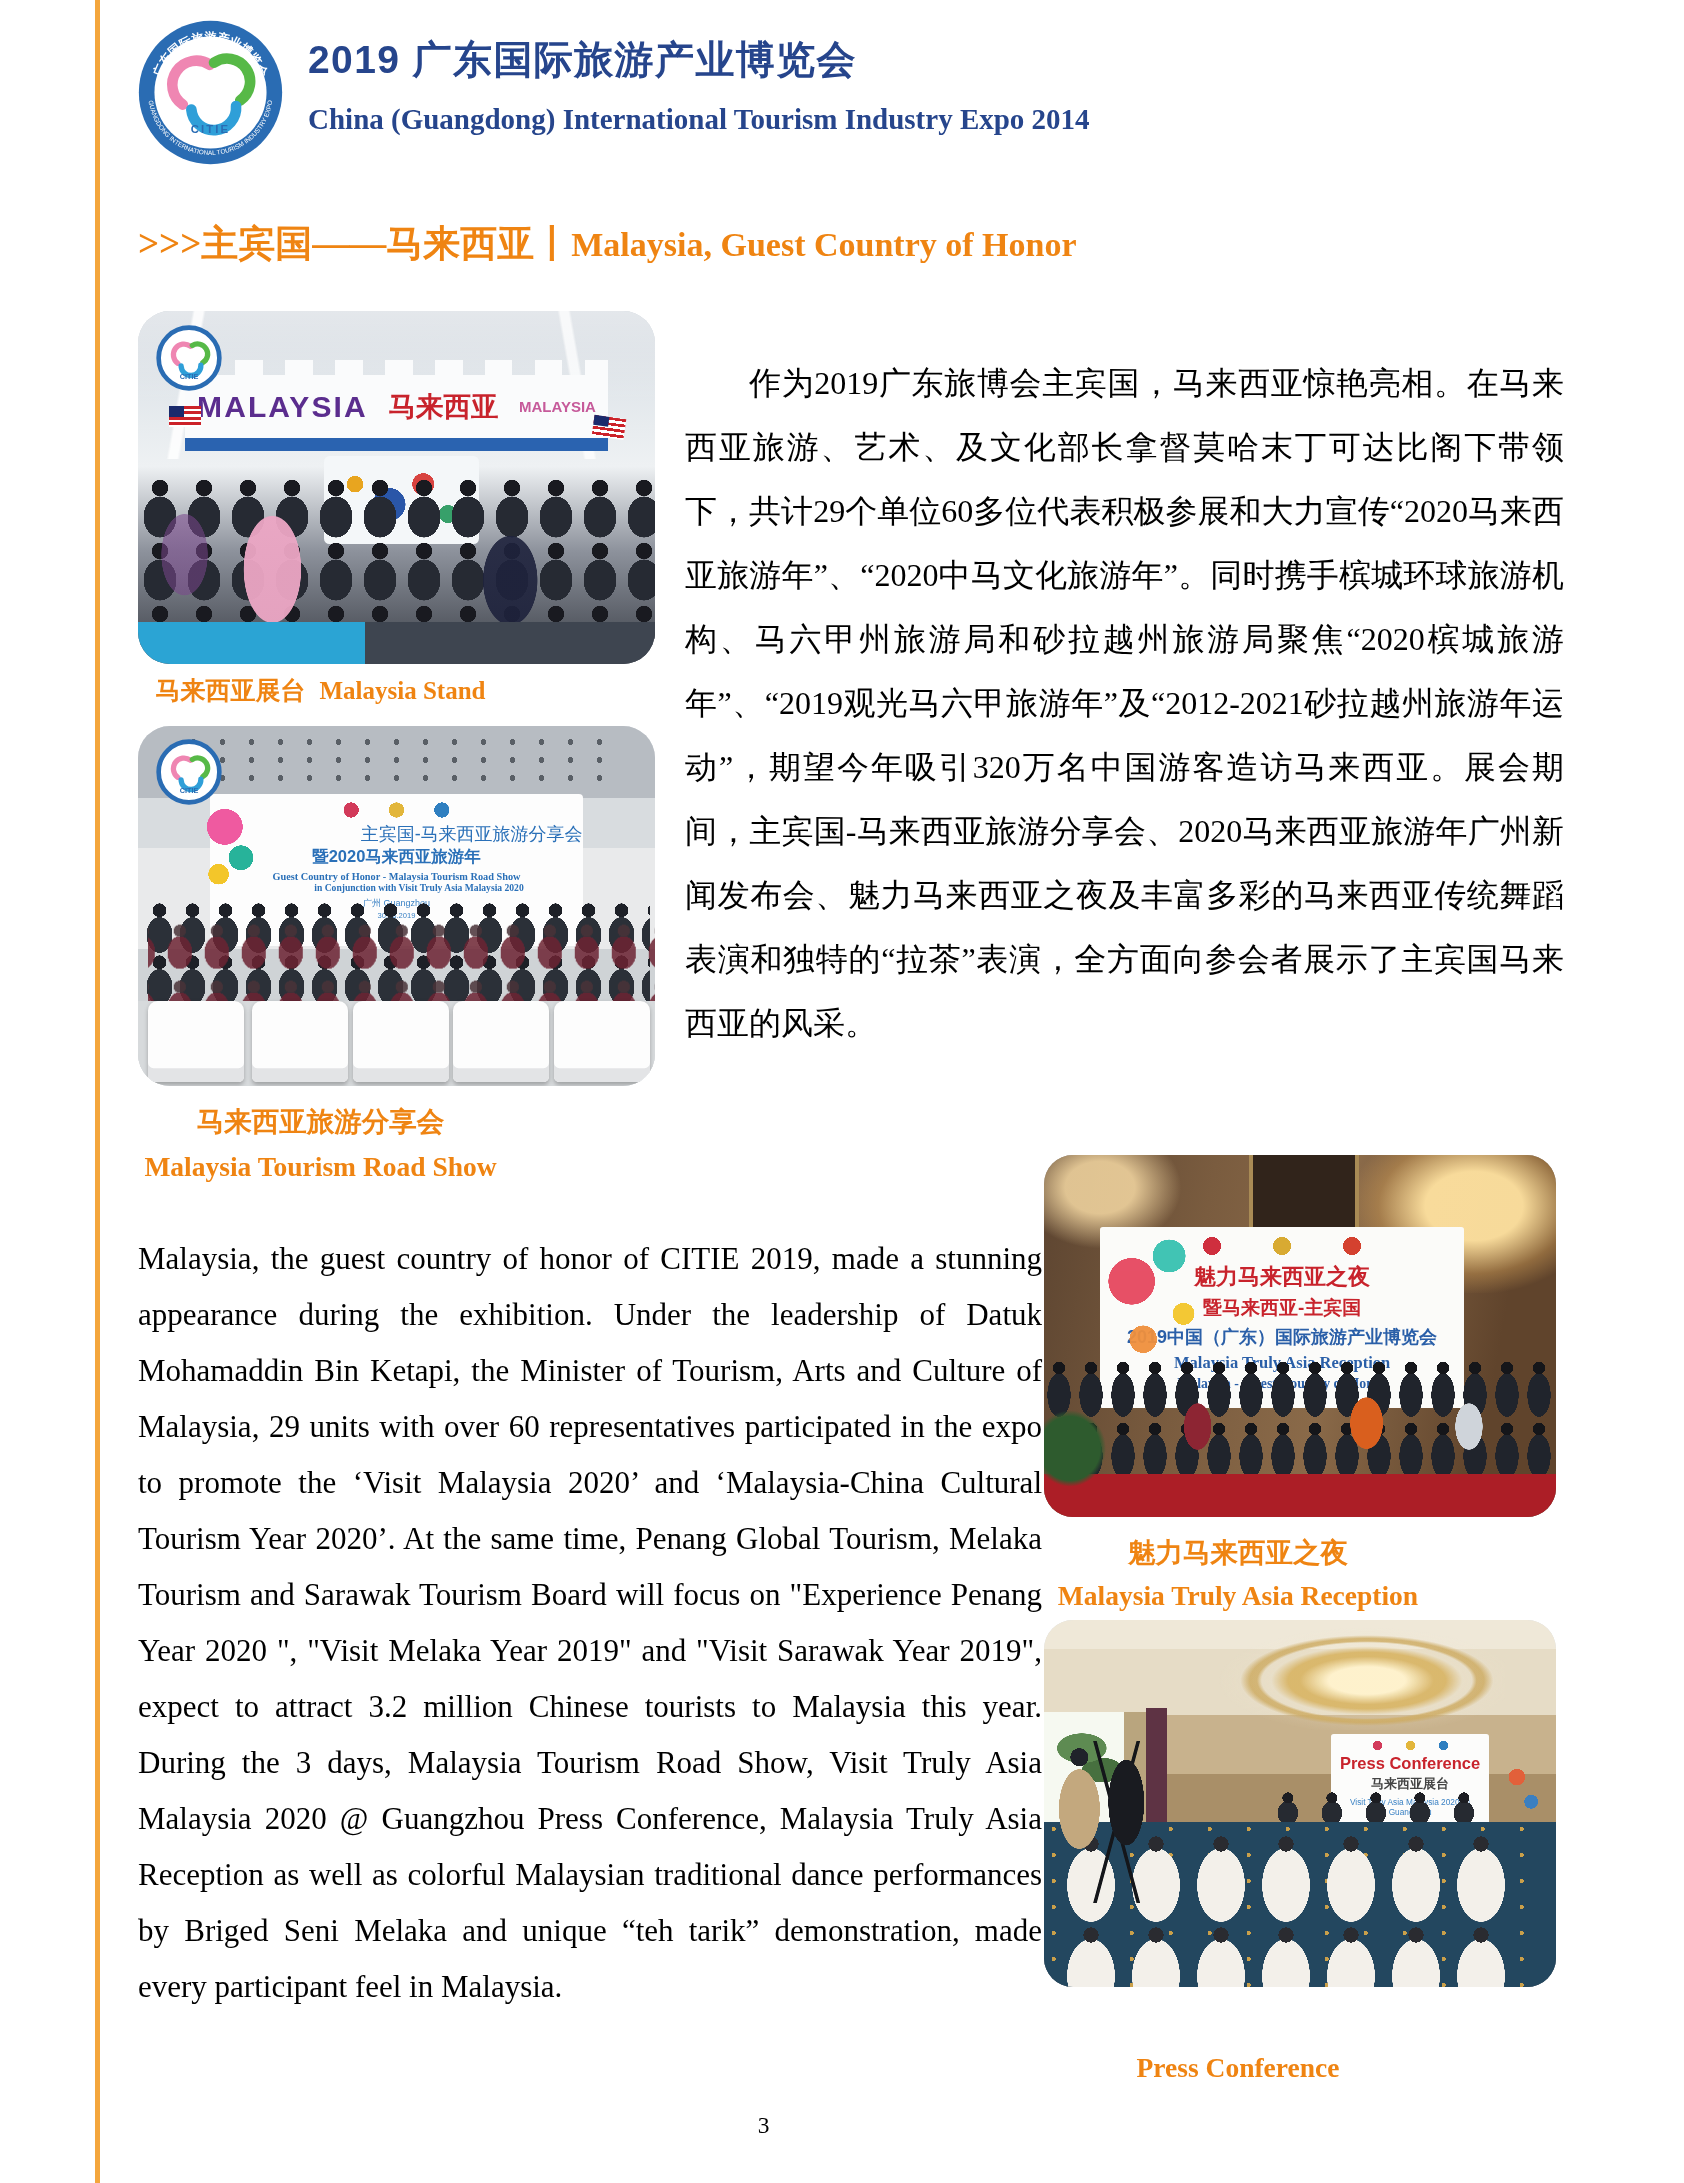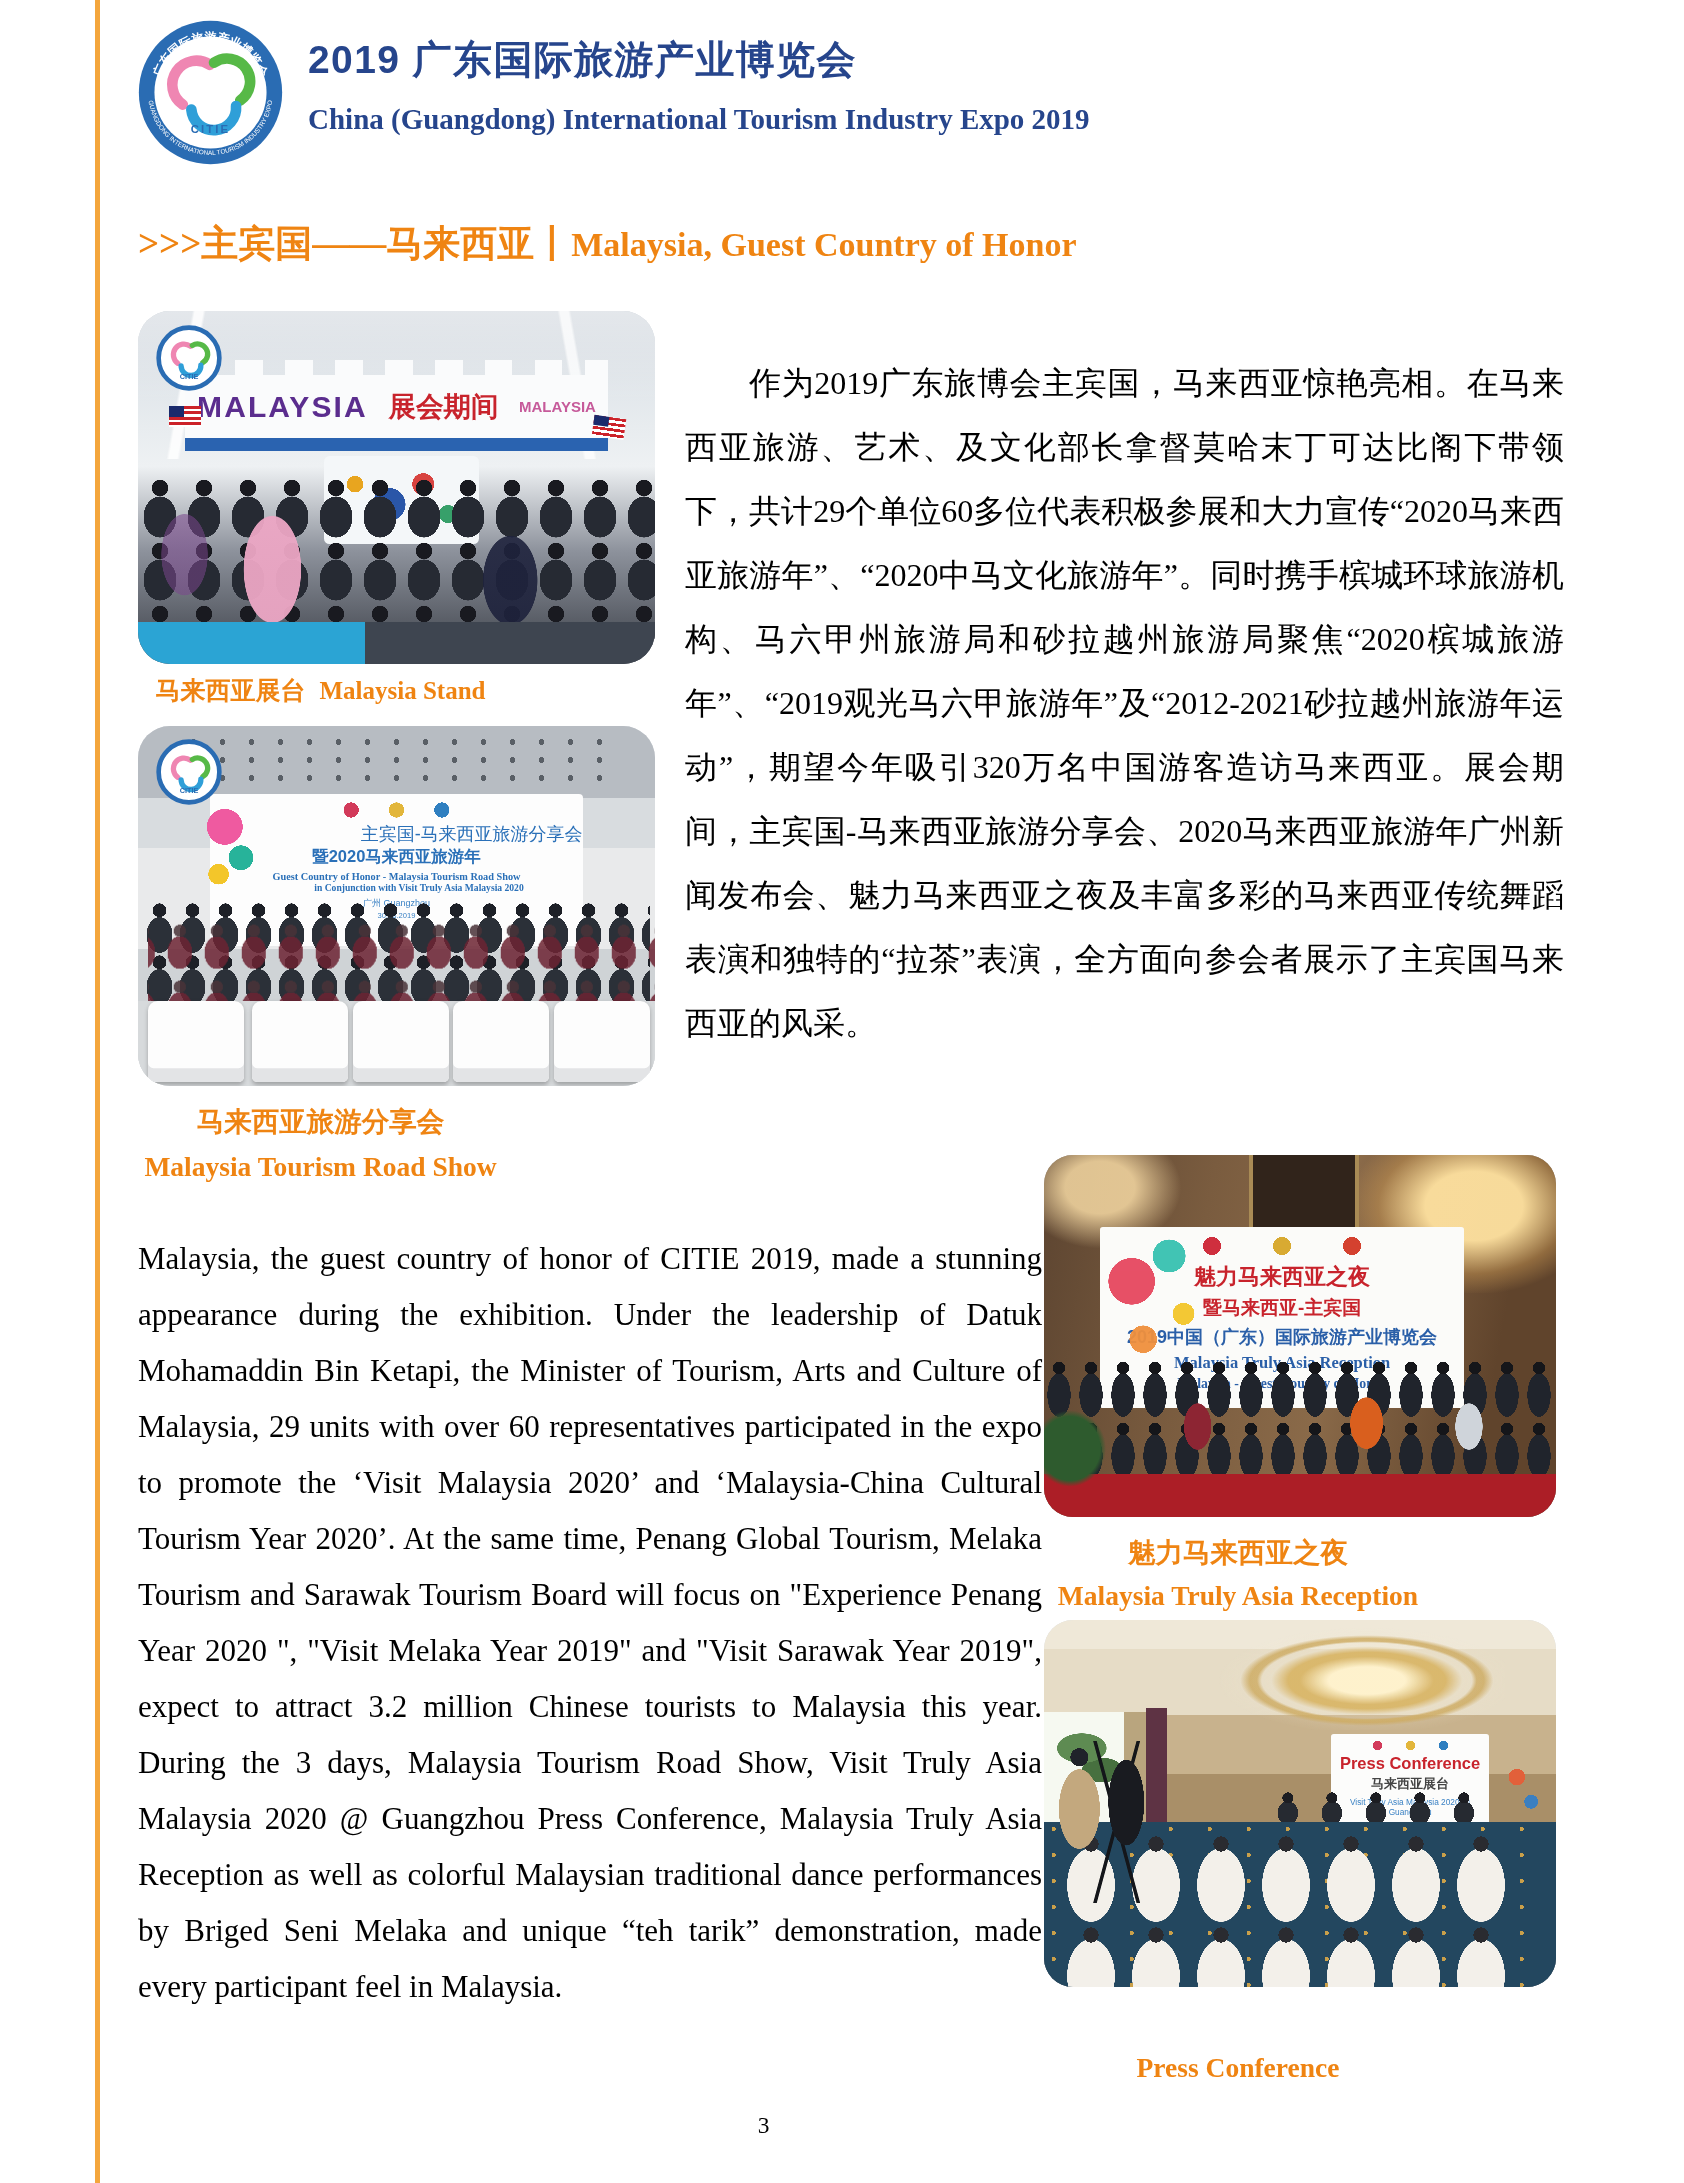--- a/index.html
+++ b/index.html
@@ -224,33 +224,33 @@
       <text font-size="9" fill="#ffffff" font-family="Liberation Sans, sans-serif">
         <textPath href="#arcB" startOffset="50%" text-anchor="middle">GUANGDONG INTERNATIONAL TOURISM INDUSTRY EXPO</textPath>
       </text>
       <path d="M 66 122 A 27 27 0 1 1 104 66" stroke="#ef86b2" stroke-width="15" fill="none" stroke-linecap="round"></path>
       <path d="M 110 63 A 27 27 0 1 1 147 116" stroke="#57b947" stroke-width="15" fill="none" stroke-linecap="round"></path>
       <path d="M 141 124 A 27 27 0 1 1 78 129" stroke="#2f9fd8" stroke-width="15" fill="none" stroke-linecap="round"></path>
       <text x="105" y="162" text-anchor="middle" font-size="16" fill="#2a6cb3" font-weight="bold" letter-spacing="3" font-family="Liberation Sans, sans-serif">CITIE</text>
     </svg>
   </div>
   <div class="abs hdr-zh">2019 广东国际旅游产业博览会</div>
-  <div class="abs hdr-en">China (Guangdong) International Tourism Industry Expo 2019</div>
+  <div class="abs hdr-en">China (Guangdong) International Tourism Industry Expo 2014</div>
 
   <div class="abs sec-head">
     <span class="sec-zh">&gt;&gt;&gt;主宾国——马来西亚丨</span><span class="sec-en">Malaysia, Guest Country of Honor</span>
   </div>
 
   <div id="photo1" class="photo">
     <div class="p1-hall"></div>
     <div class="p1-beams"></div>
     <div class="p1-teeth"></div>
     <div class="p1-band">
       <span class="p1-sign-my">MALAYSIA</span>
-      <span class="p1-sign-zh">展会期间</span>
+      <span class="p1-sign-zh">马来西亚</span>
       <span class="p1-sign-r">MALAYSIA</span>
     </div>
     <div class="p1-bluebar"></div>
     <div class="p1-screen"></div>
     <div class="p1-crowd"></div>
     <div class="p1-accents"></div>
     <div class="p1-floor"></div>
     <div class="flag p1-flag1"></div>
     <div class="flag p1-flag2"></div>
     <div class="mini-badge mb-p1">

